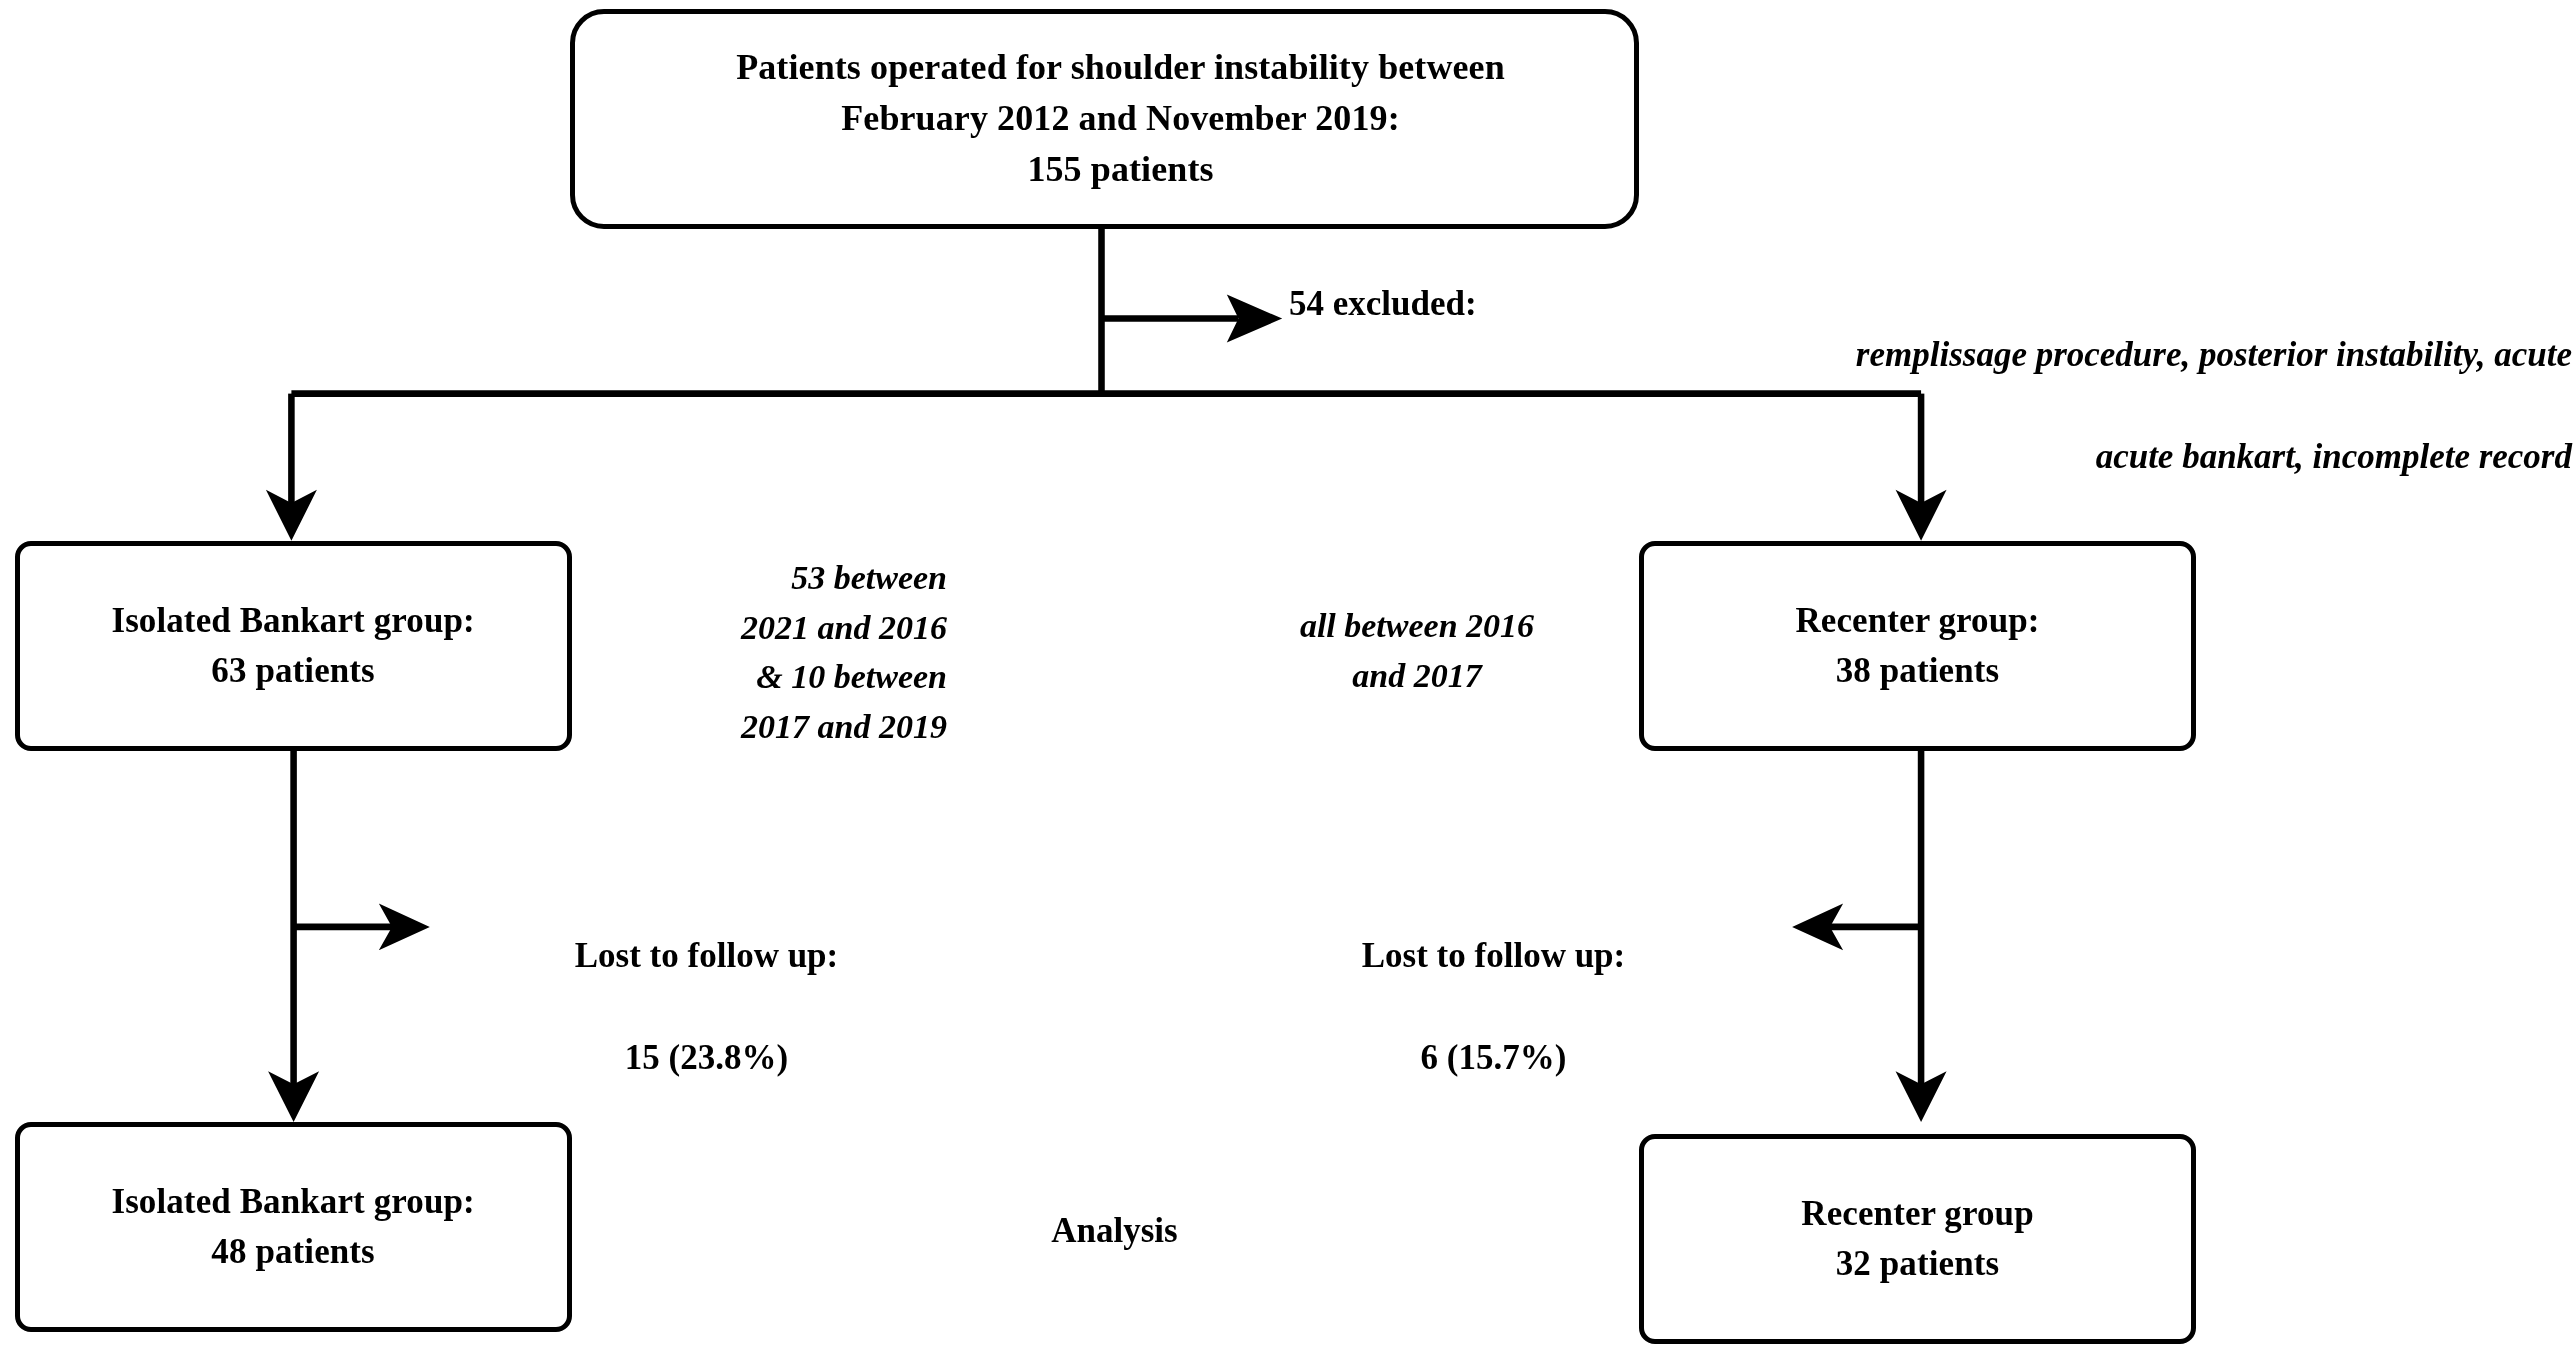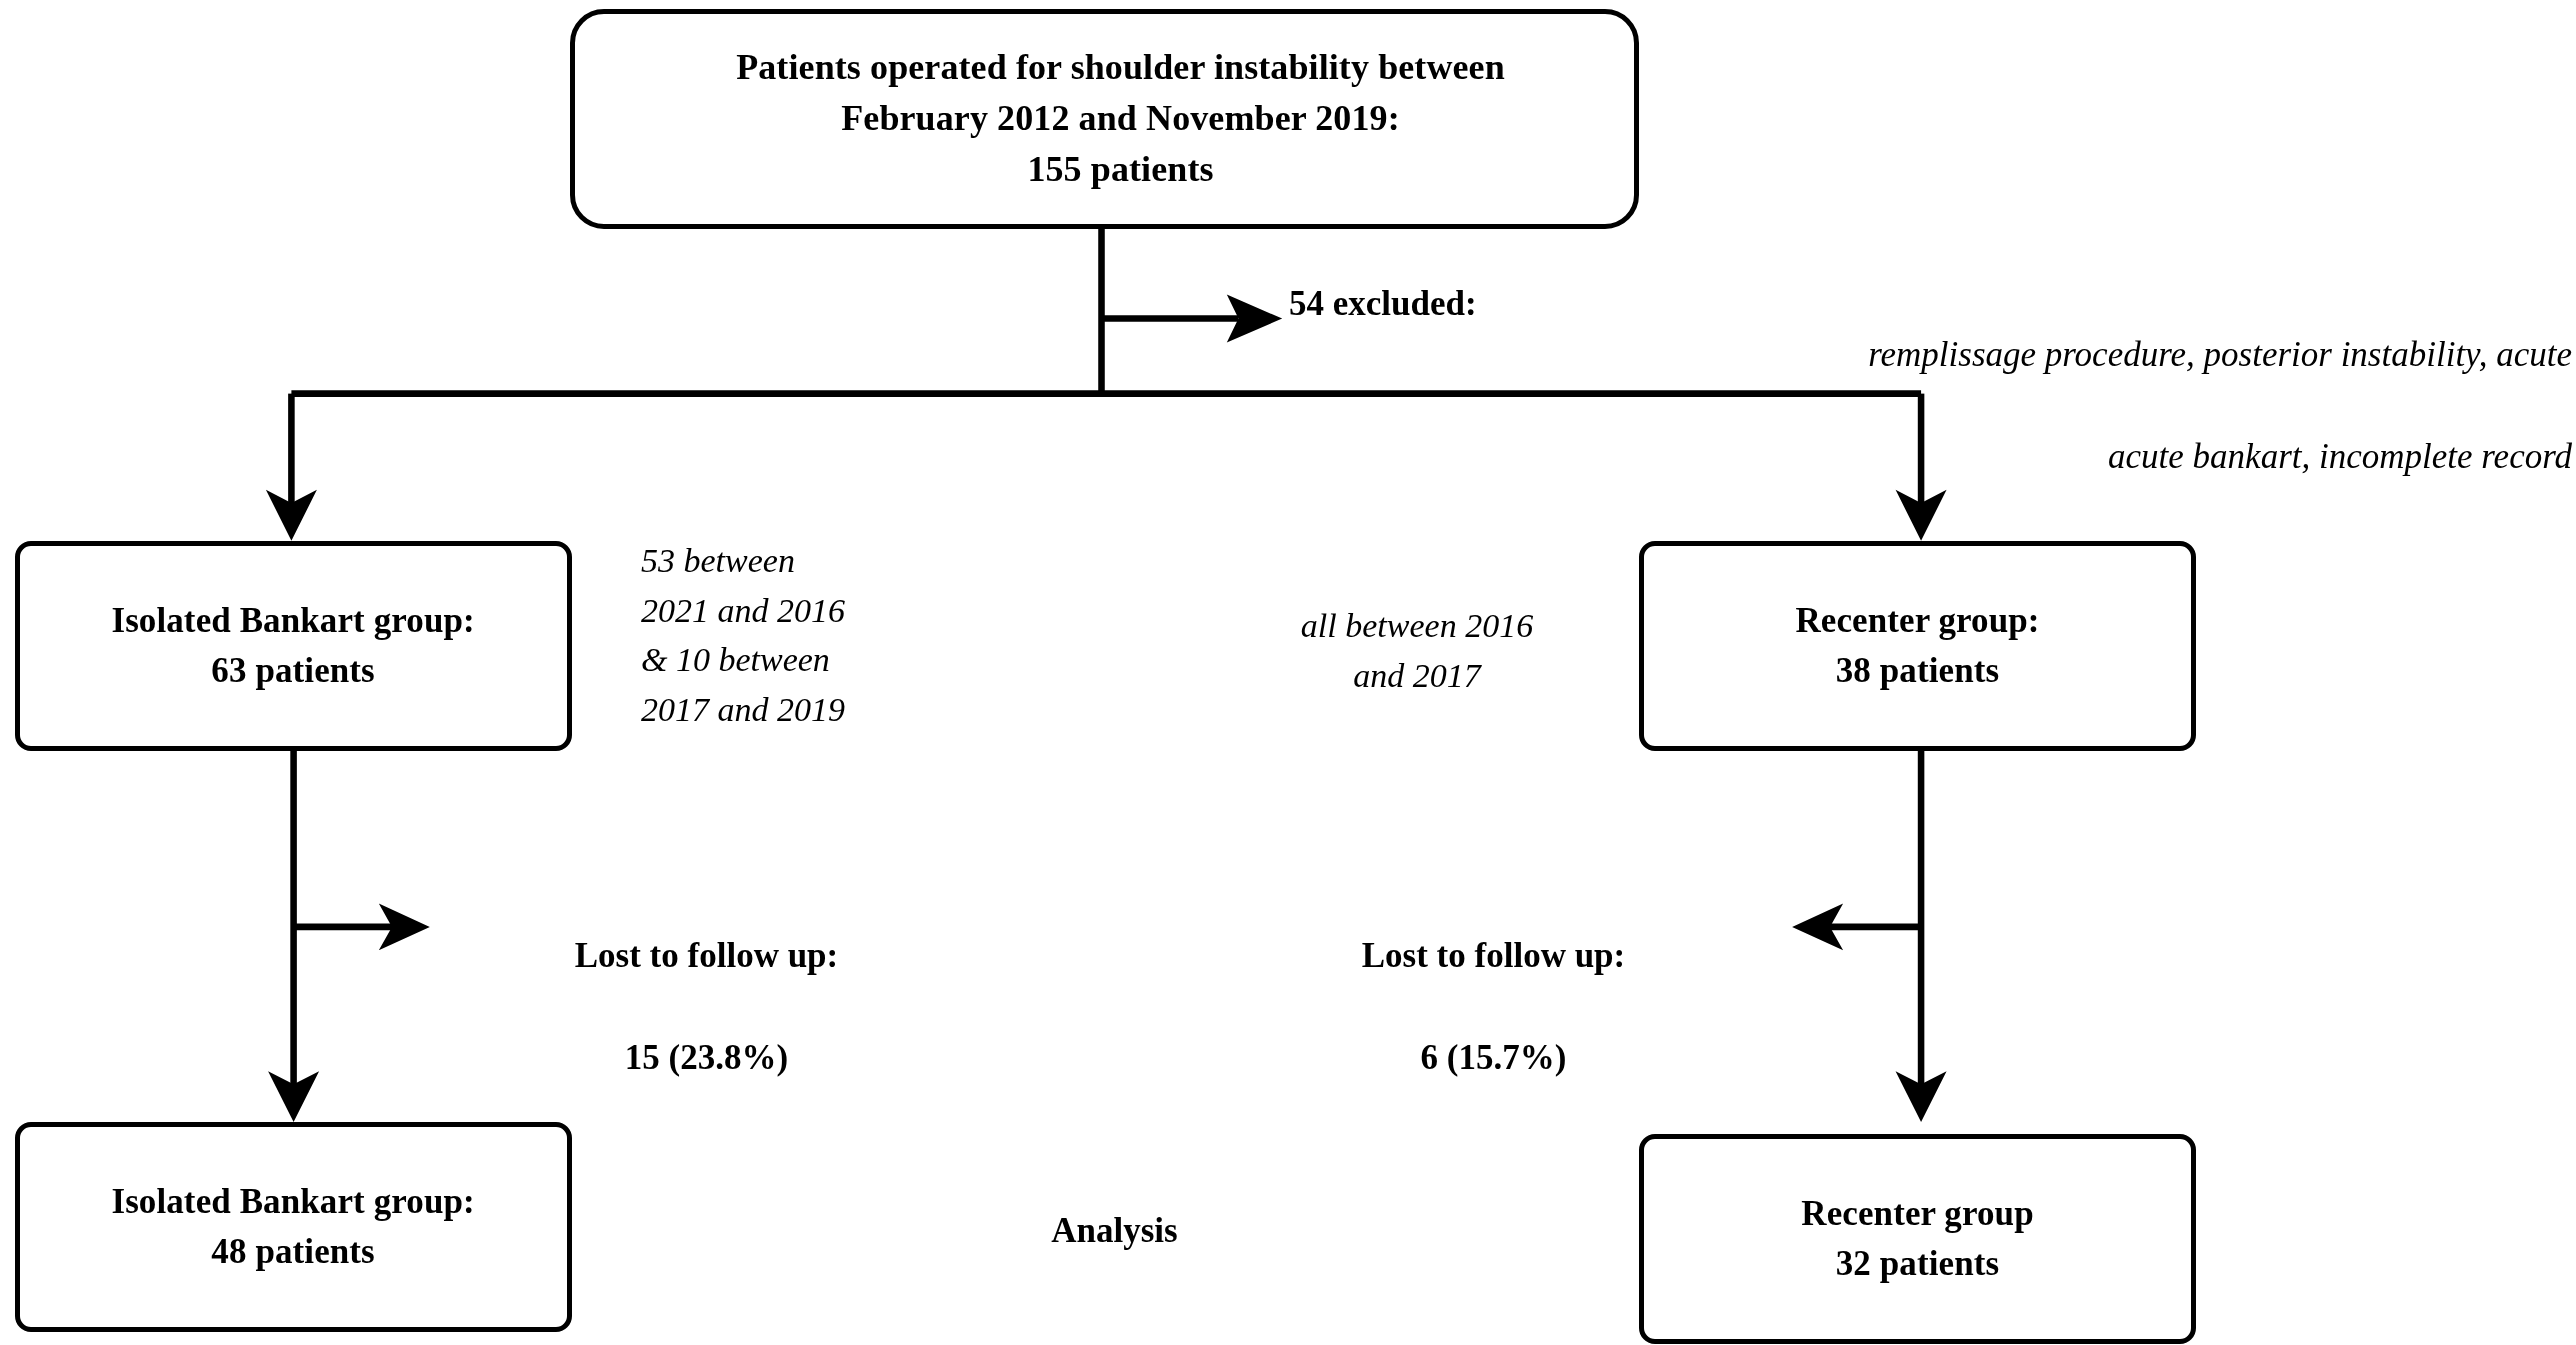--- a/index.html
+++ b/index.html
@@ -101,44 +101,44 @@
     line-height: 1.46;
     white-space: pre-line;
   }
 
   .annot-bold {
     font-weight: bold;
   }
 
   .annot-italic {
     font-style: italic;
-    font-weight: normal;
+    font-weight: bold;
   }
 
   #label-excluded-count {
     left: 1289px;
     top: 278px;
     font-size: 35px;
     text-align: left;
   }
 
   #label-excluded-reasons {
     left: 1625px;
     top: 278px;
     width: 947px;
     font-size: 35px;
     text-align: right;
   }
 
   #label-bankart-years {
     left: 641px;
-    top: 536px;
+    top: 553px;
     width: 306px;
     font-size: 34px;
-    text-align: left;
+    text-align: right;
   }
 
   #label-recenter-years {
     left: 1246px;
     top: 583px;
     width: 342px;
     font-size: 34px;
     text-align: center;
     margin-top: 18px;
   }

